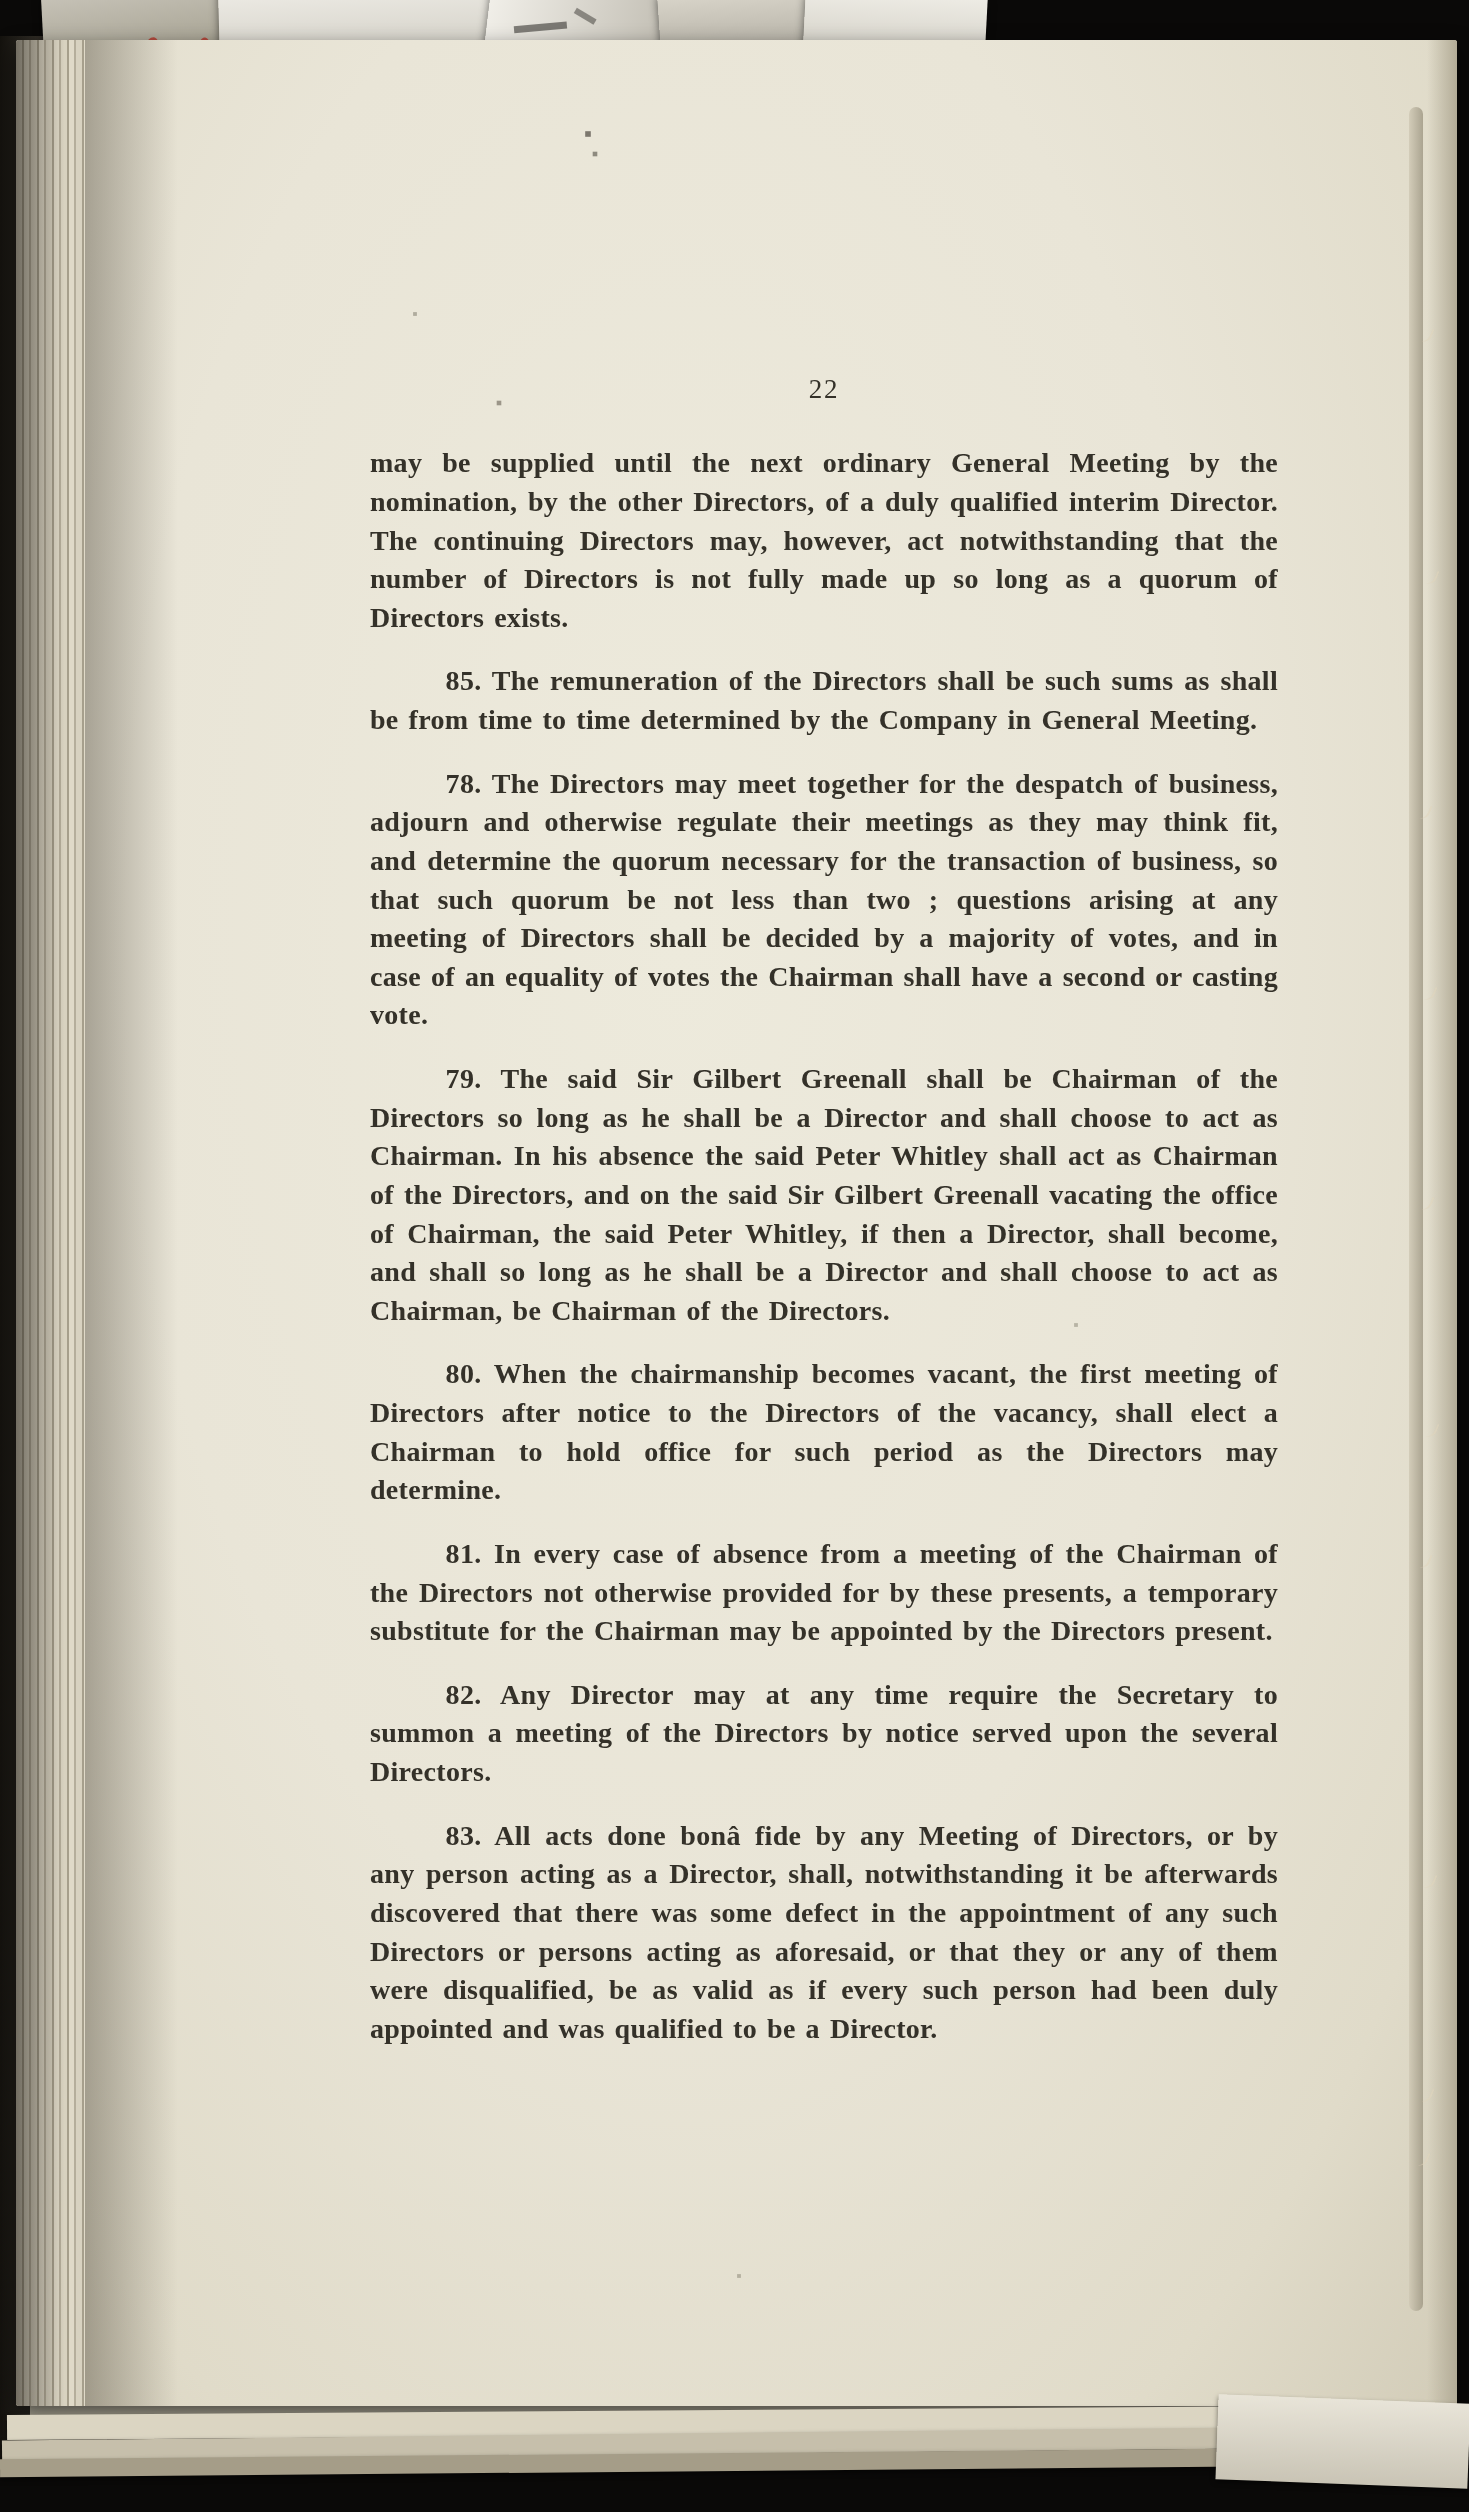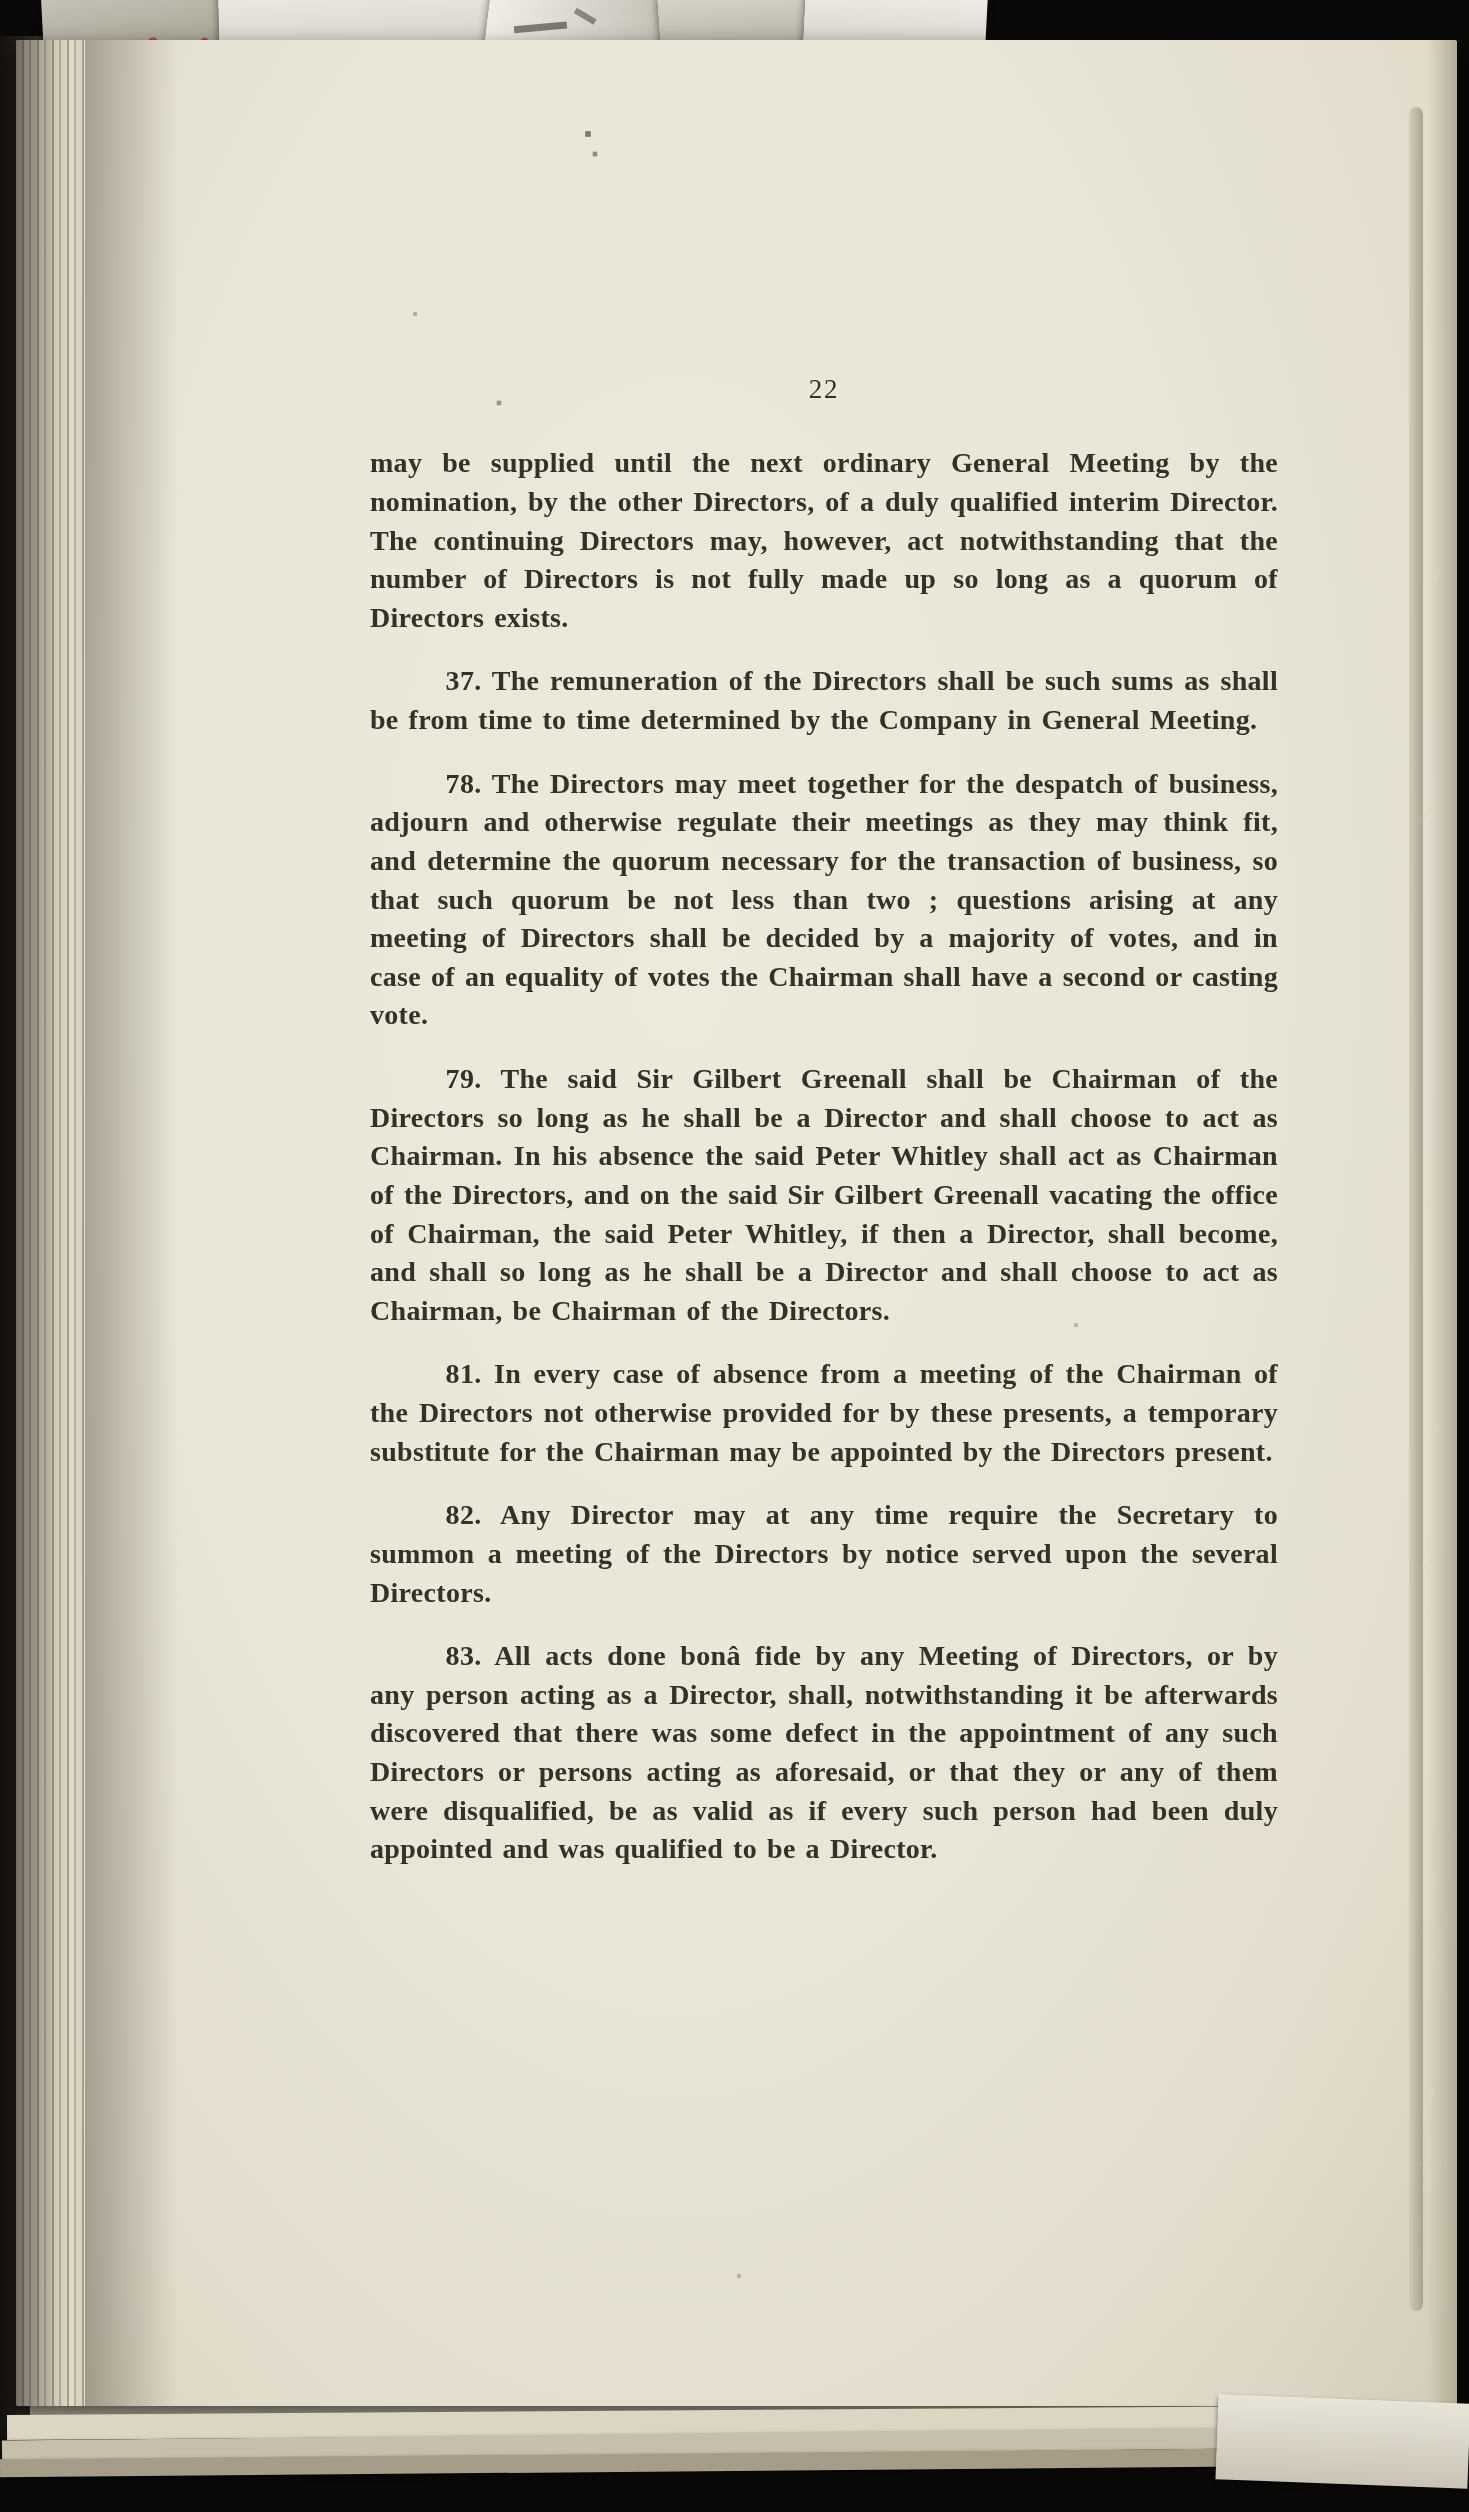--- a/index.html
+++ b/index.html
@@ -112,23 +112,24 @@
 
   <div class="under-page"></div>
 
   <div class="page">
     <div class="binding"></div>
 
     <div class="text-block">
       <div class="page-number">22</div>
 
       <p class="para no-indent">may be supplied until the next ordinary General Meeting by the nomination, by the other Directors, of a duly qualified interim Director. The continuing Directors may, however, act notwithstanding that the number of Directors is not fully made up so long as a quorum of Directors exists.</p>
-      <p class="para">37. The remuneration of the Directors shall be such sums as shall be from time to time determined by the Company in General Meeting.</p>
+      <p class="para">85. The remuneration of the Directors shall be such sums as shall be from time to time determined by the Company in General Meeting.</p>
       <p class="para">78. The Directors may meet together for the despatch of business, adjourn and otherwise regulate their meetings as they may think fit, and determine the quorum necessary for the transaction of business, so that such quorum be not less than two ; questions arising at any meeting of Directors shall be decided by a majority of votes, and in case of an equality of votes the Chairman shall have a second or casting vote.</p>
       <p class="para">79. The said Sir Gilbert Greenall shall be Chairman of the Directors so long as he shall be a Director and shall choose to act as Chairman. In his absence the said Peter Whitley shall act as Chairman of the Directors, and on the said Sir Gilbert Greenall vacating the office of Chairman, the said Peter Whitley, if then a Director, shall become, and shall so long as he shall be a Director and shall choose to act as Chairman, be Chairman of the Directors.</p>
+      <p class="para">80. When the chairmanship becomes vacant, the first meeting of Directors after notice to the Directors of the vacancy, shall elect a Chairman to hold office for such period as the Directors may determine.</p>
       <p class="para">81. In every case of absence from a meeting of the Chairman of the Directors not otherwise provided for by these presents, a temporary substitute for the Chairman may be appointed by the Directors present.</p>
       <p class="para">82. Any Director may at any time require the Secretary to summon a meeting of the Directors by notice served upon the several Directors.</p>
       <p class="para">83. All acts done bonâ fide by any Meeting of Directors, or by any person acting as a Director, shall, notwithstanding it be afterwards discovered that there was some defect in the appointment of any such Directors or persons acting as aforesaid, or that they or any of them were disqualified, be as valid as if every such person had been duly appointed and was qualified to be a Director.</p>
     </div>
   </div>
 
   <div class="right-edge"></div>
 
   <div class="tick t1"></div>
   <div class="tick t2"></div>

